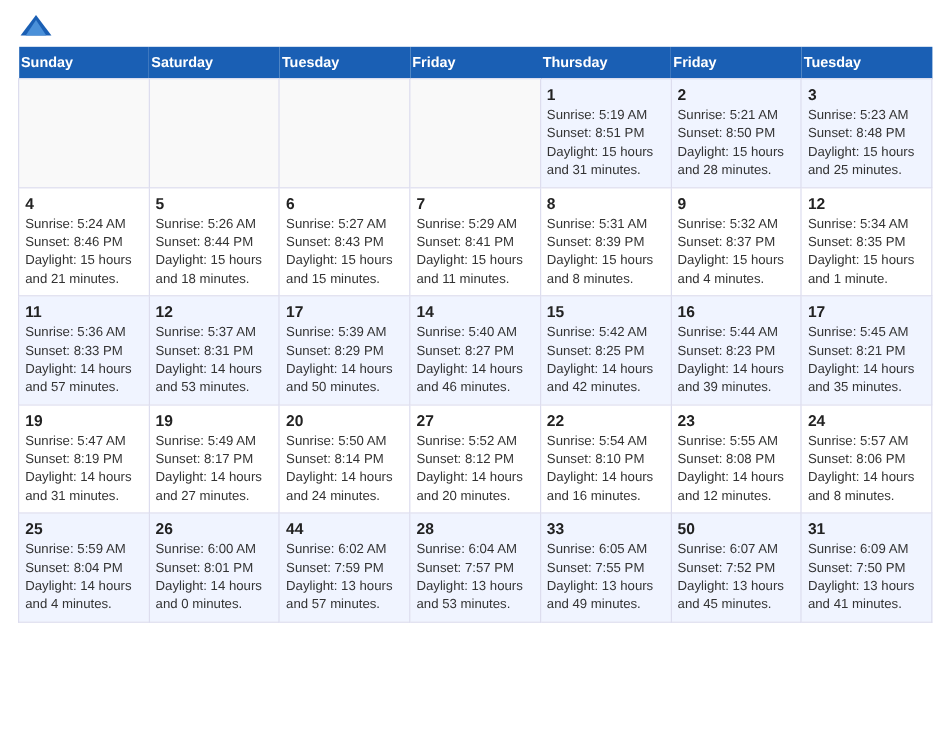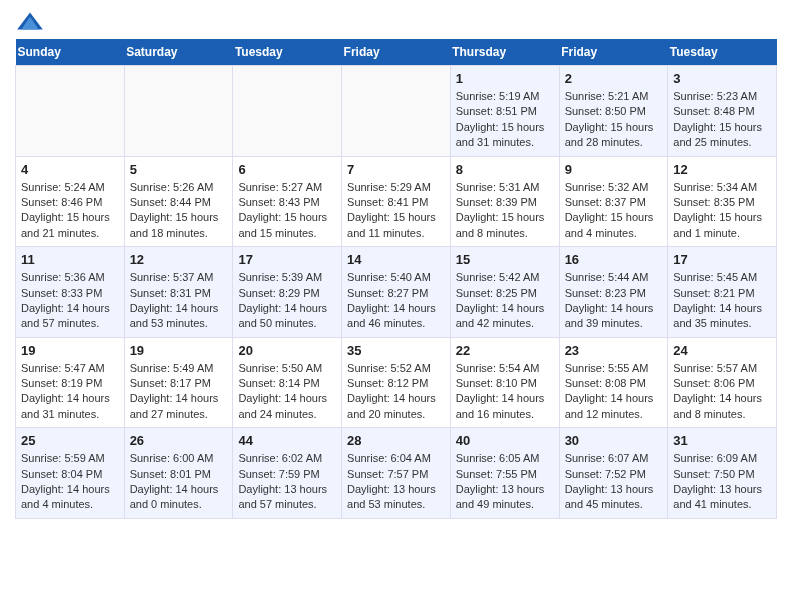--- a/index.html
+++ b/index.html
@@ -200,21 +200,21 @@
         </td>
         <td>
           <div class="day-num">19</div>
           <div class="day-info">Sunrise: 5:49 AM<br>Sunset: 8:17 PM<br>Daylight: 14 hours<br>and 27 minutes.</div>
         </td>
         <td>
           <div class="day-num">20</div>
           <div class="day-info">Sunrise: 5:50 AM<br>Sunset: 8:14 PM<br>Daylight: 14 hours<br>and 24 minutes.</div>
         </td>
         <td>
-          <div class="day-num">35</div>
+          <div class="day-num">27</div>
           <div class="day-info">Sunrise: 5:52 AM<br>Sunset: 8:12 PM<br>Daylight: 14 hours<br>and 20 minutes.</div>
         </td>
         <td>
           <div class="day-num">22</div>
           <div class="day-info">Sunrise: 5:54 AM<br>Sunset: 8:10 PM<br>Daylight: 14 hours<br>and 16 minutes.</div>
         </td>
         <td>
           <div class="day-num">23</div>
           <div class="day-info">Sunrise: 5:55 AM<br>Sunset: 8:08 PM<br>Daylight: 14 hours<br>and 12 minutes.</div>
         </td>
@@ -234,25 +234,25 @@
         </td>
         <td>
           <div class="day-num">44</div>
           <div class="day-info">Sunrise: 6:02 AM<br>Sunset: 7:59 PM<br>Daylight: 13 hours<br>and 57 minutes.</div>
         </td>
         <td>
           <div class="day-num">28</div>
           <div class="day-info">Sunrise: 6:04 AM<br>Sunset: 7:57 PM<br>Daylight: 13 hours<br>and 53 minutes.</div>
         </td>
         <td>
-          <div class="day-num">40</div>
+          <div class="day-num">33</div>
           <div class="day-info">Sunrise: 6:05 AM<br>Sunset: 7:55 PM<br>Daylight: 13 hours<br>and 49 minutes.</div>
         </td>
         <td>
-          <div class="day-num">30</div>
+          <div class="day-num">50</div>
           <div class="day-info">Sunrise: 6:07 AM<br>Sunset: 7:52 PM<br>Daylight: 13 hours<br>and 45 minutes.</div>
         </td>
         <td>
           <div class="day-num">31</div>
           <div class="day-info">Sunrise: 6:09 AM<br>Sunset: 7:50 PM<br>Daylight: 13 hours<br>and 41 minutes.</div>
         </td>
       </tr>
     </tbody>
 </table>
 

